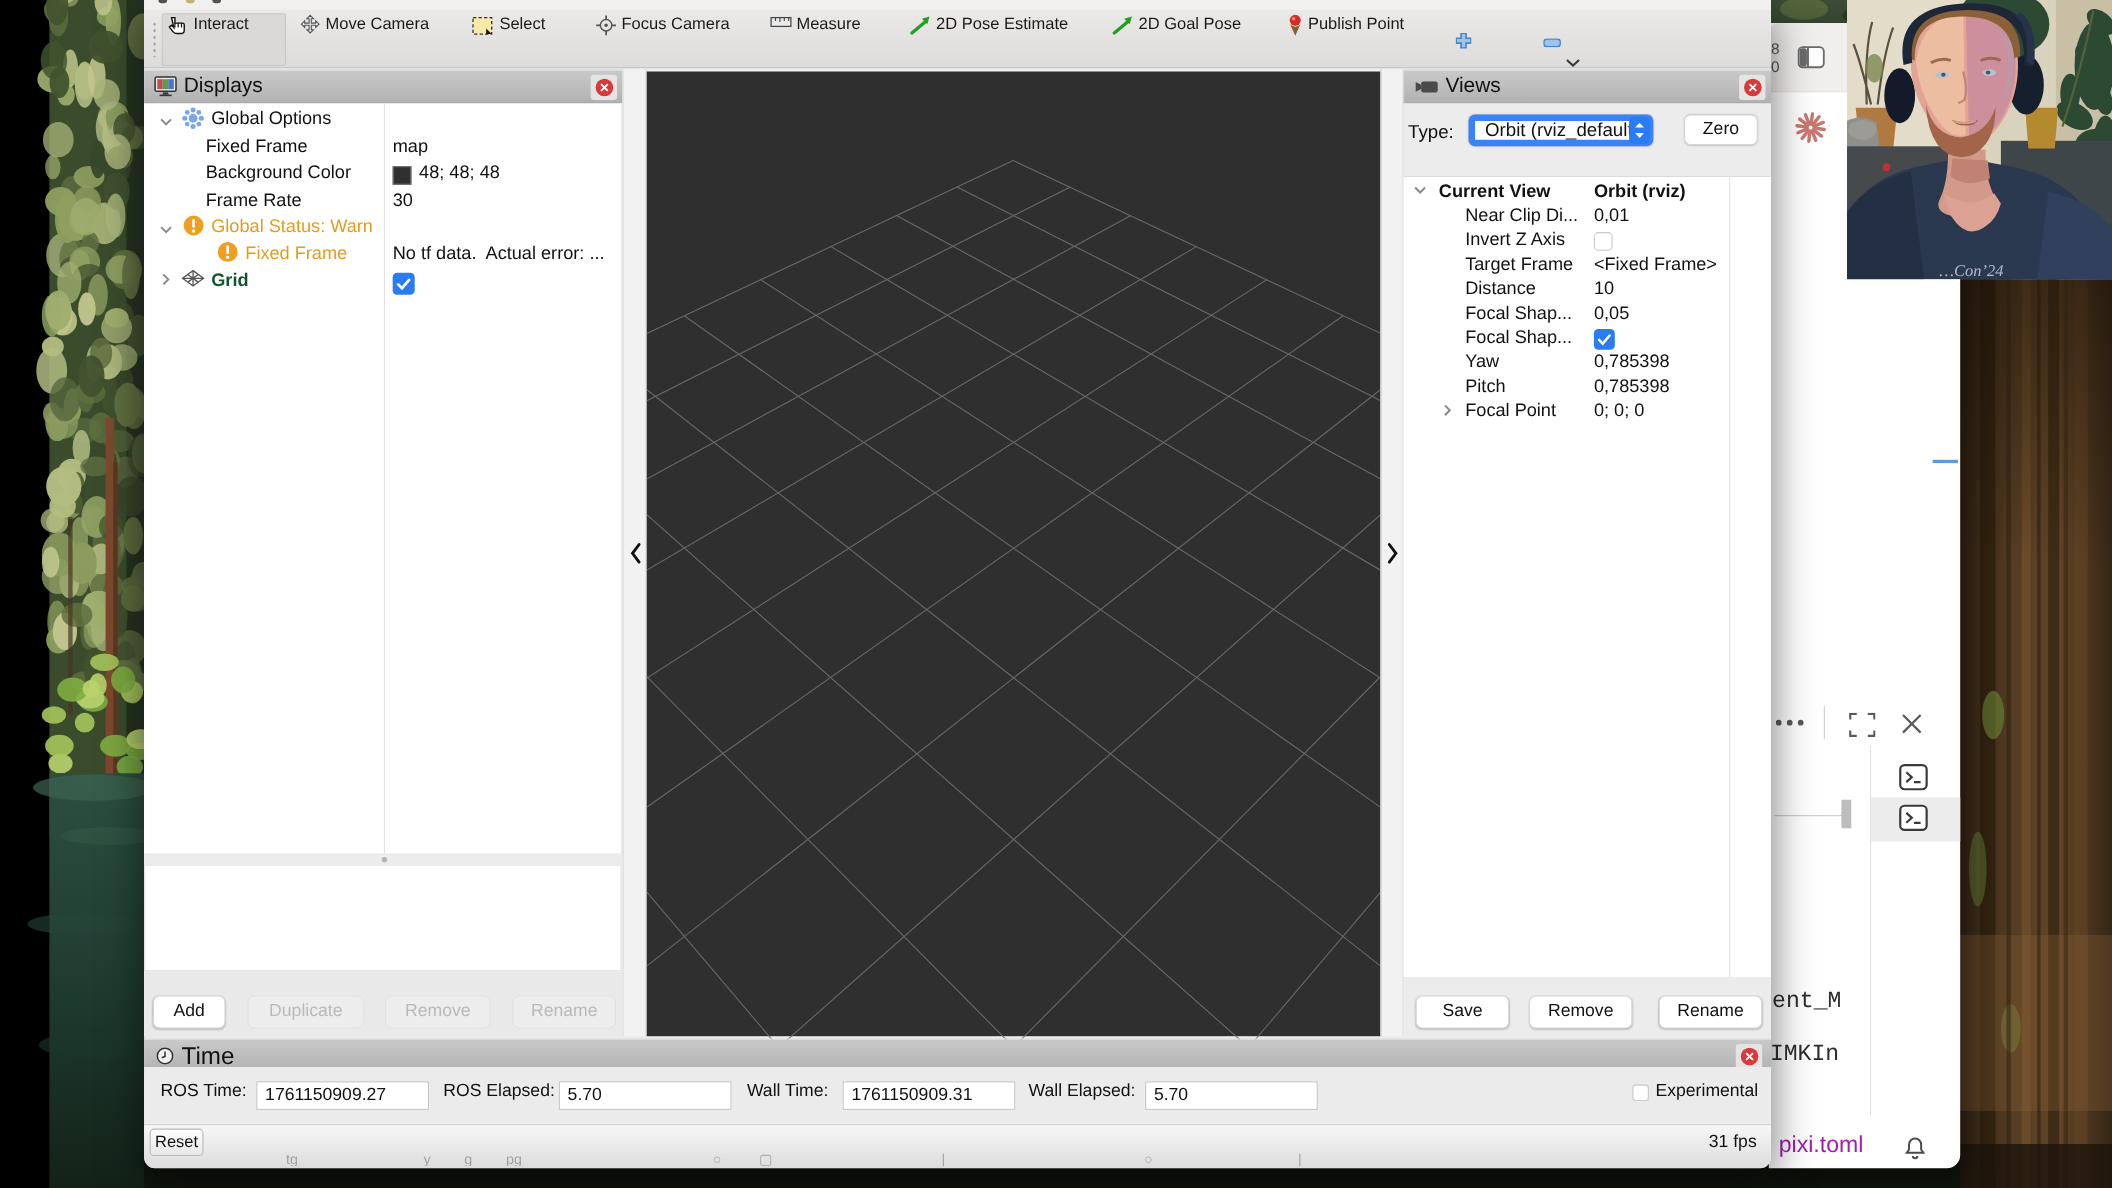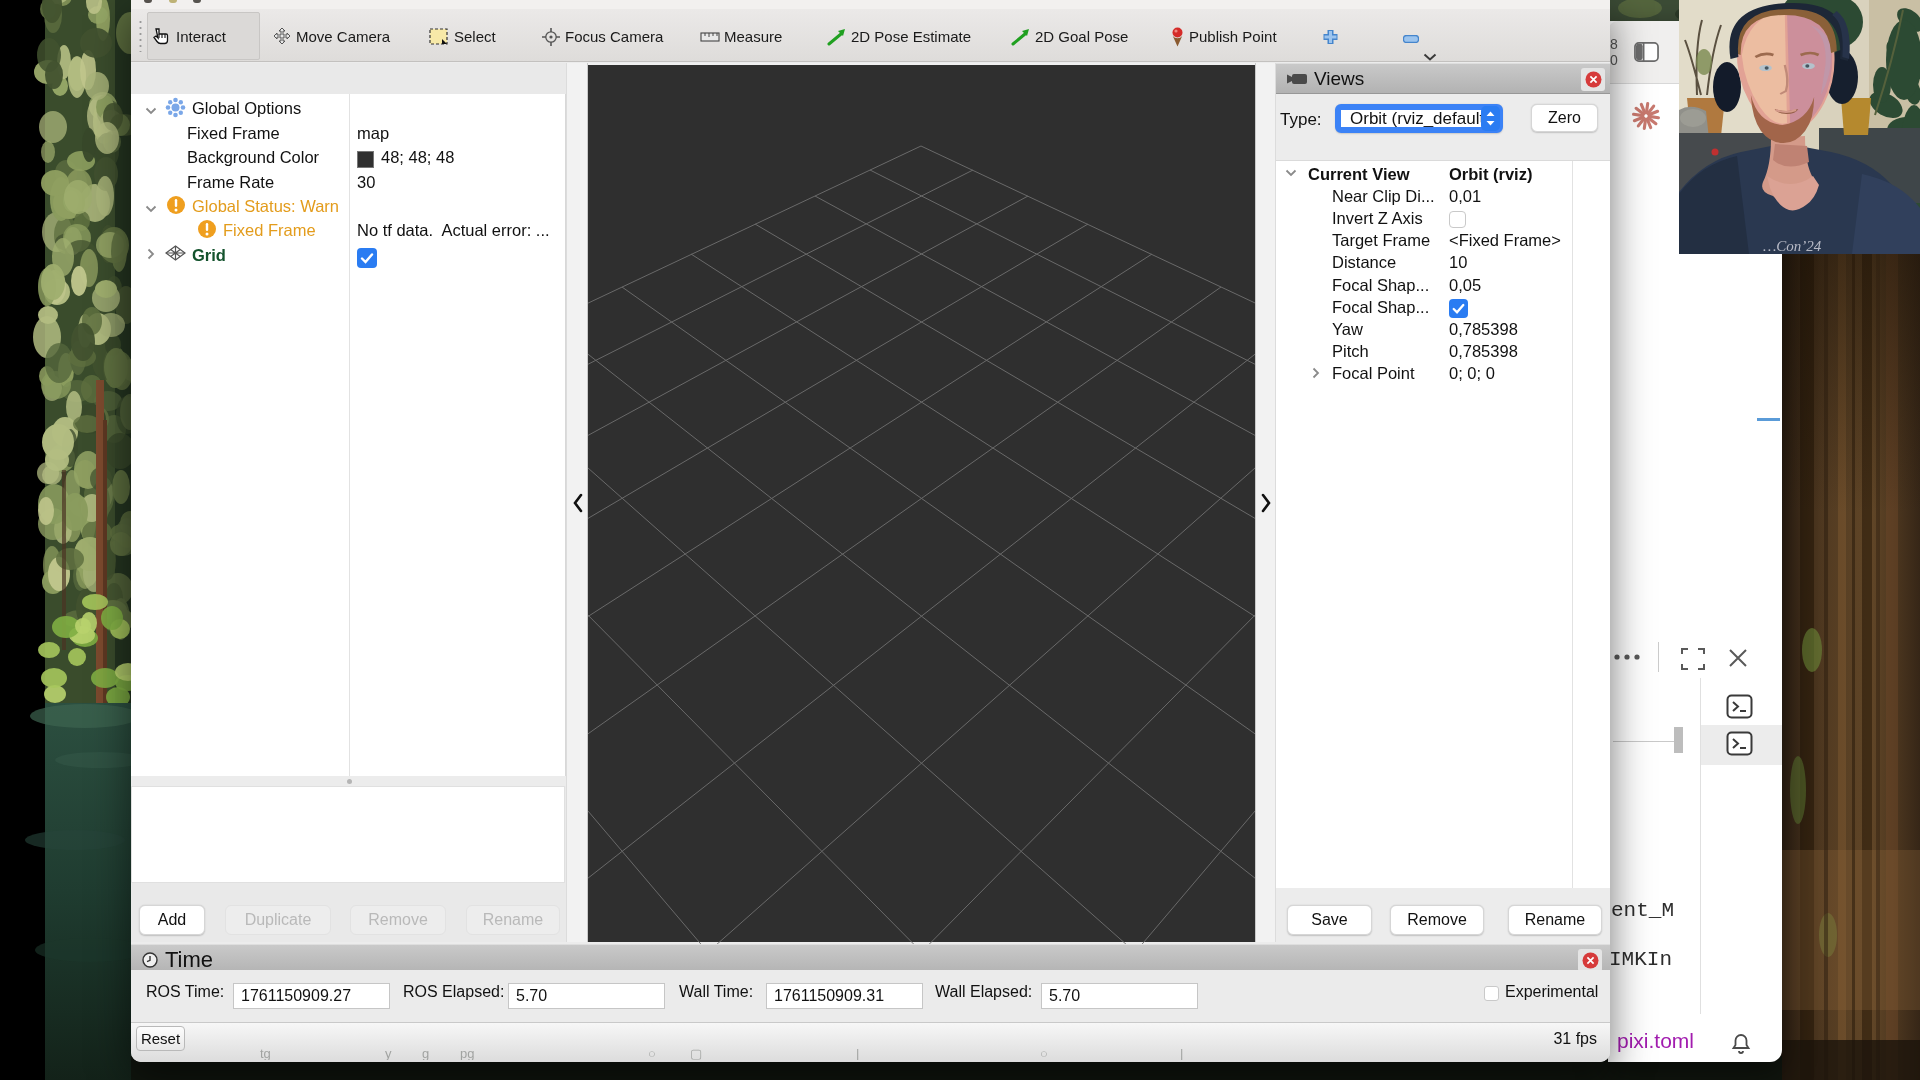--- a/index.html
+++ b/index.html
@@ -7,21 +7,21 @@
 .abs { position:absolute; }
 svg { display:block; }
 #wall { position:absolute; left:0; top:0; }
 
 #vsc { position:absolute; left:1608px; top:21px; width:174px; height:1041px; background:#ffffff; border-bottom-right-radius:12px; box-shadow:0 10px 30px rgba(0,0,0,.5); }
 #vsc .titlebar { position:absolute; left:0; top:0; width:100%; height:63px; border-radius:10px 10px 0 0; background:#f0efee; border-bottom:1px solid #d8d8d8; }
 
 #rviz { position:absolute; left:131px; top:0; width:1479px; height:1062px; background:#ececec; border-bottom-left-radius:10px; border-bottom-right-radius:10px; box-shadow:0 15px 40px rgba(0,0,0,.55); }
 #mactop { position:absolute; left:0; top:0; width:100%; height:9px; background:#f2f0ef; }
 #toolbar { position:absolute; left:0; top:9px; width:100%; height:53px; background:linear-gradient(#ebe9e8,#dedcda); border-bottom:1px solid #c3c1bf; }
-.tbtn { position:absolute; top:4px; height:47px; display:flex; align-items:center; font-size:15px; color:#1a1a1a; }
+.tbtn { position:absolute; top:4px; height:47px; display:flex; align-items:flex-start; font-size:15px; color:#1a1a1a; }
 .tbtn svg { margin-right:4px; }
 #interact-sel { position:absolute; left:16px; top:3px; width:113px; height:48px; background:#dbd9d7; border:1px solid #c8c6c4; border-radius:2px; }
 
 #main { position:absolute; left:0; top:63px; width:100%; height:879px; background:#f0f0f0; }
 .ptitle { position:absolute; height:31px; background:linear-gradient(#c9c9c9,#b2b2b2); border-top:1px solid #dedede; border-bottom:1px solid #979797; display:flex; align-items:center; font-size:19px; color:#111; }
 .closebox { position:absolute; right:5px; top:4px; width:24px; height:23px; background:#e4e4e4; border-radius:3px; display:flex; align-items:center; justify-content:center; }
 .treerow { position:absolute; font-size:16.5px; color:#111; white-space:nowrap; }
 .treerow svg { display:block; }
 .orange { color:#e39c1c; }
 .blue { color:#14532d; font-weight:bold; }
@@ -420,20 +420,37 @@
       </div>
     <div class="abs" style="left:1292px;top:44px;">
         <svg width="14" height="9" viewBox="0 0 14 9">
           <path d="M1.5 1.5 l5.5 5 l5.5 -5" stroke="#3a3a3a" stroke-width="2" fill="none"></path>
         </svg>
       </div>
   </div>
   <div id="main">
 
     <div class="abs" style="left:0;top:0;width:435px;height:879px;background:#e9e9e9">
+      <div class="ptitle" style="left:0;top:0;width:435px;">
+        <svg style="margin:0 6px 0 9px" width="21" height="19" viewBox="0 0 21 19">
+            <rect x="1" y="1" width="19" height="13" rx="1.5" fill="#e8e8e8" stroke="#333" stroke-width="1.4"></rect>
+            <rect x="3" y="3" width="5" height="9" fill="#c05050"></rect>
+            <rect x="8" y="3" width="5" height="9" fill="#50a050"></rect>
+            <rect x="13" y="3" width="5" height="9" fill="#5070c0"></rect>
+            <rect x="8" y="15" width="5" height="2" fill="#333"></rect>
+            <rect x="5" y="17" width="11" height="1.5" fill="#333"></rect>
+          </svg>
+        <span>Displays</span>
+        <div class="closebox">
+            <svg width="17" height="17" viewBox="0 0 17 17">
+              <circle cx="8.5" cy="8.5" r="8" fill="#d63a3a"></circle>
+              <path d="M5.4 5.4 l6.2 6.2 M11.6 5.4 l-6.2 6.2" stroke="#fff" stroke-width="1.7"></path>
+            </svg>
+          </div>
+      </div>
       <div class="abs" style="left:0;top:31px;width:435px;height:682px;background:#ffffff;border-right:1px solid #d8d8d8">
         <div class="abs" style="left:218px;top:0;width:1px;height:682px;background:#e2e2e2"></div>
 
         <div class="treerow" style="left:14px;top:13px;">
             <svg width="12" height="8" viewBox="0 0 12 8">
               <path d="M1.5 1.5 l4.5 4.5 l4.5 -4.5" stroke="#8a8a8a" stroke-width="1.8" fill="none"></path>
             </svg>
           </div>
         <div class="treerow" style="left:34px;top:3px;">
             <svg width="21" height="21" viewBox="0 0 21 21">

